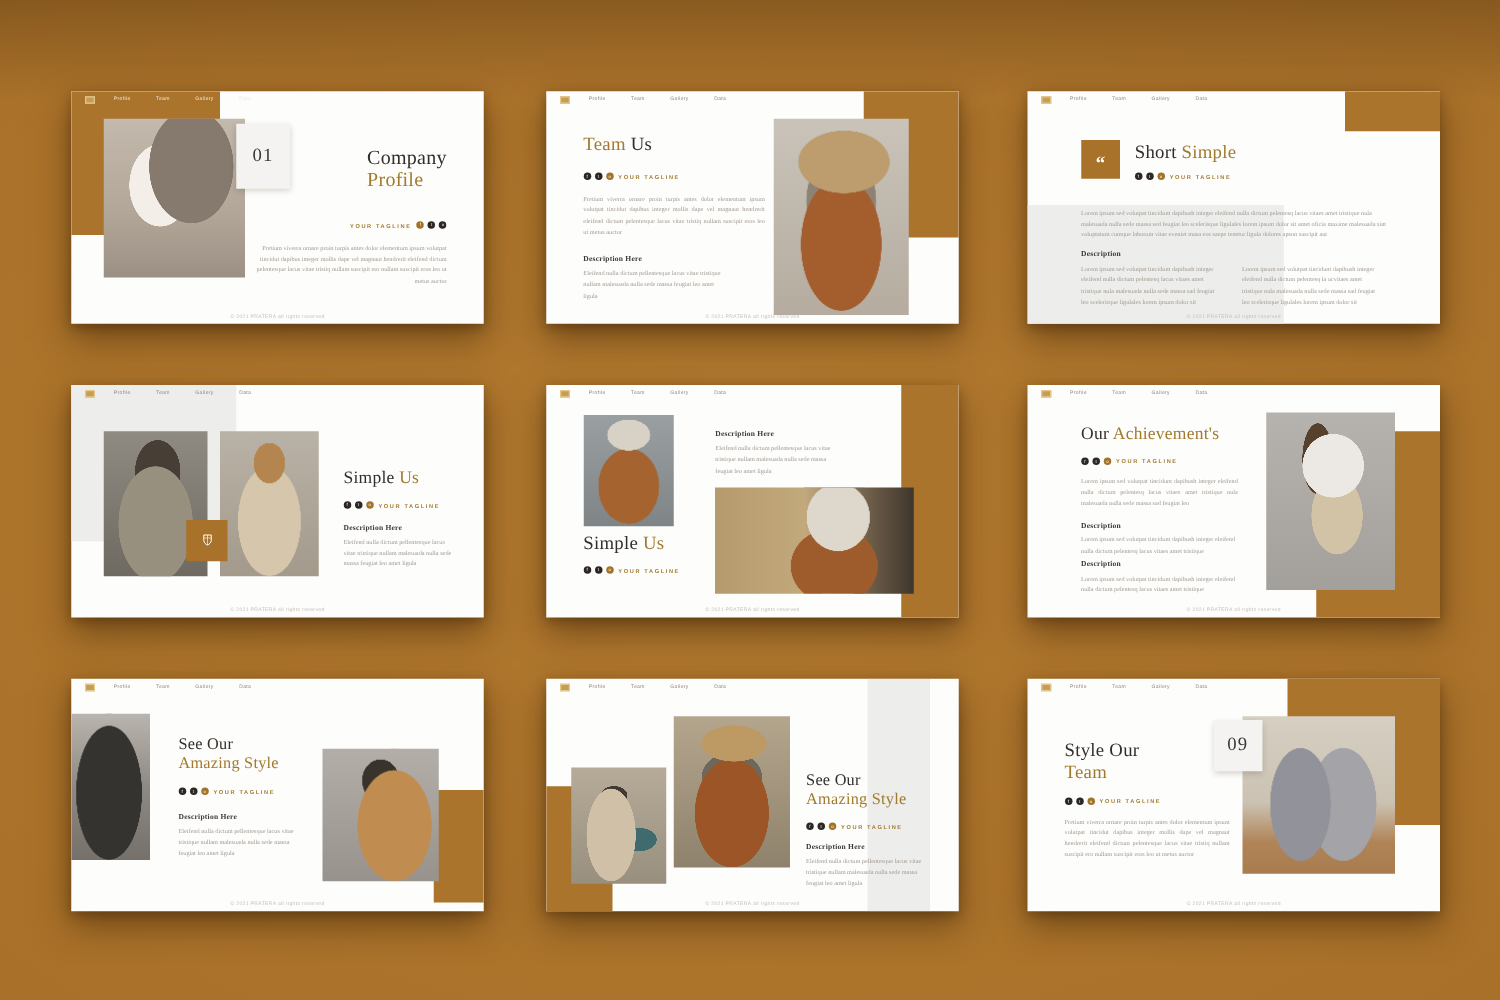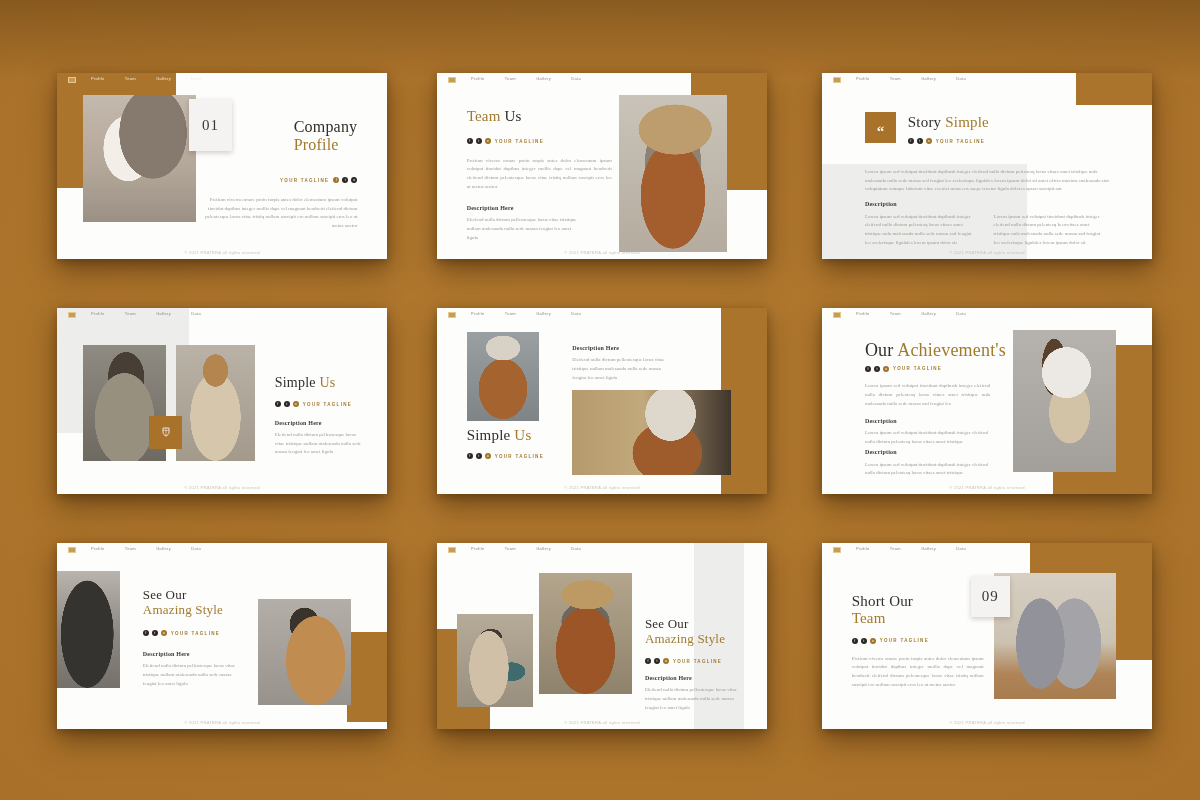--- a/index.html
+++ b/index.html
@@ -165,21 +165,21 @@
       <span class="navlogo"></span>
       <span class="navitems">
         <span>Profile</span>
         <span>Team</span>
         <span>Gallery</span>
         <span>Data</span>
       </span>
     </div>
     <div class="quotebox" style="left:13%;top:21%;width:31px;height:31px">“</div>
     <div class="title" style="left:26%;top:22%;font-size:15px">
-      <span class="td">Story</span>
+      <span class="td">Short</span>
       <span class="tg">Simple</span>
     </div>
     <div class="tagrow" style="left:26%;top:35%">
       <span class="dots">
         <span class="dot">f</span>
         <span class="dot">t</span>
         <span class="dot acc">o</span>
       </span>
       <span class="tagline">YOUR TAGLINE</span>
     </div>
@@ -261,21 +261,21 @@
     <div class="nav">
       <span class="navlogo"></span>
       <span class="navitems">
         <span>Profile</span>
         <span>Team</span>
         <span>Gallery</span>
         <span>Data</span>
       </span>
     </div>
     <div class="ph ph-6" style="left:58%;top:12%;width:31%;height:76%"></div>
-    <div class="title" style="left:13%;top:17%;font-size:18px">
+    <div class="title" style="left:13%;top:17%;font-size:14px">
       <span class="td">Our</span>
       <span class="tg">Achievement's</span>
     </div>
     <div class="tagrow" style="left:13%;top:31%">
       <span class="dots">
         <span class="dot">f</span>
         <span class="dot">t</span>
         <span class="dot acc">o</span>
       </span>
       <span class="tagline">YOUR TAGLINE</span>
@@ -356,21 +356,21 @@
       <span class="navitems">
         <span>Profile</span>
         <span>Team</span>
         <span>Gallery</span>
         <span>Data</span>
       </span>
     </div>
     <div class="ph ph-9" style="left:52%;top:16%;width:37%;height:68%"></div>
     <div class="numbox" style="left:45%;top:18%;width:12%;height:22%">09</div>
     <div class="title" style="left:9%;top:27%;font-size:15px">
-      <div class="td">Short Our</div>
+      <div class="td">Style Our</div>
       <div class="tg">Team</div>
     </div>
     <div class="tagrow" style="left:9%;top:51%">
       <span class="dots">
         <span class="dot">f</span>
         <span class="dot">t</span>
         <span class="dot acc">o</span>
       </span>
       <span class="tagline">YOUR TAGLINE</span>
     </div>

